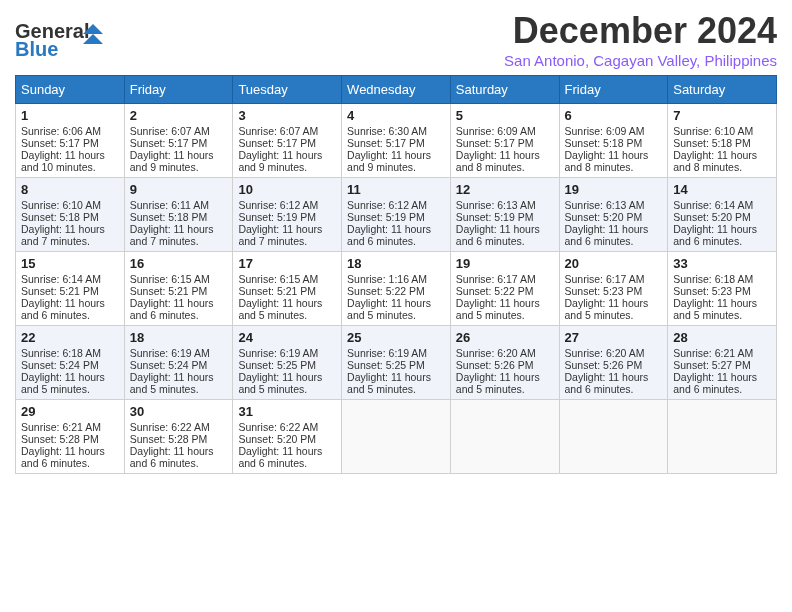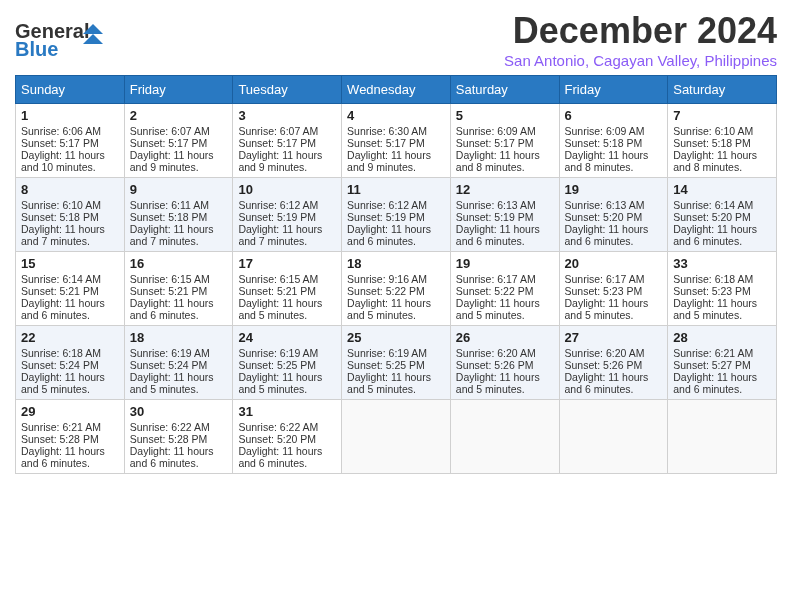--- a/index.html
+++ b/index.html
@@ -210,21 +210,21 @@
           <div>Daylight: 11 hours and 6 minutes.</div>
         </td>
         <td>
           <span class="day-num">17</span>
           <div>Sunrise: 6:15 AM</div>
           <div>Sunset: 5:21 PM</div>
           <div>Daylight: 11 hours and 5 minutes.</div>
         </td>
         <td>
           <span class="day-num">18</span>
-          <div>Sunrise: 9:16 AM</div>
+          <div>Sunrise: 1:16 AM</div>
           <div>Sunset: 5:22 PM</div>
           <div>Daylight: 11 hours and 5 minutes.</div>
         </td>
         <td>
           <span class="day-num">19</span>
           <div>Sunrise: 6:17 AM</div>
           <div>Sunset: 5:22 PM</div>
           <div>Daylight: 11 hours and 5 minutes.</div>
         </td>
         <td>

